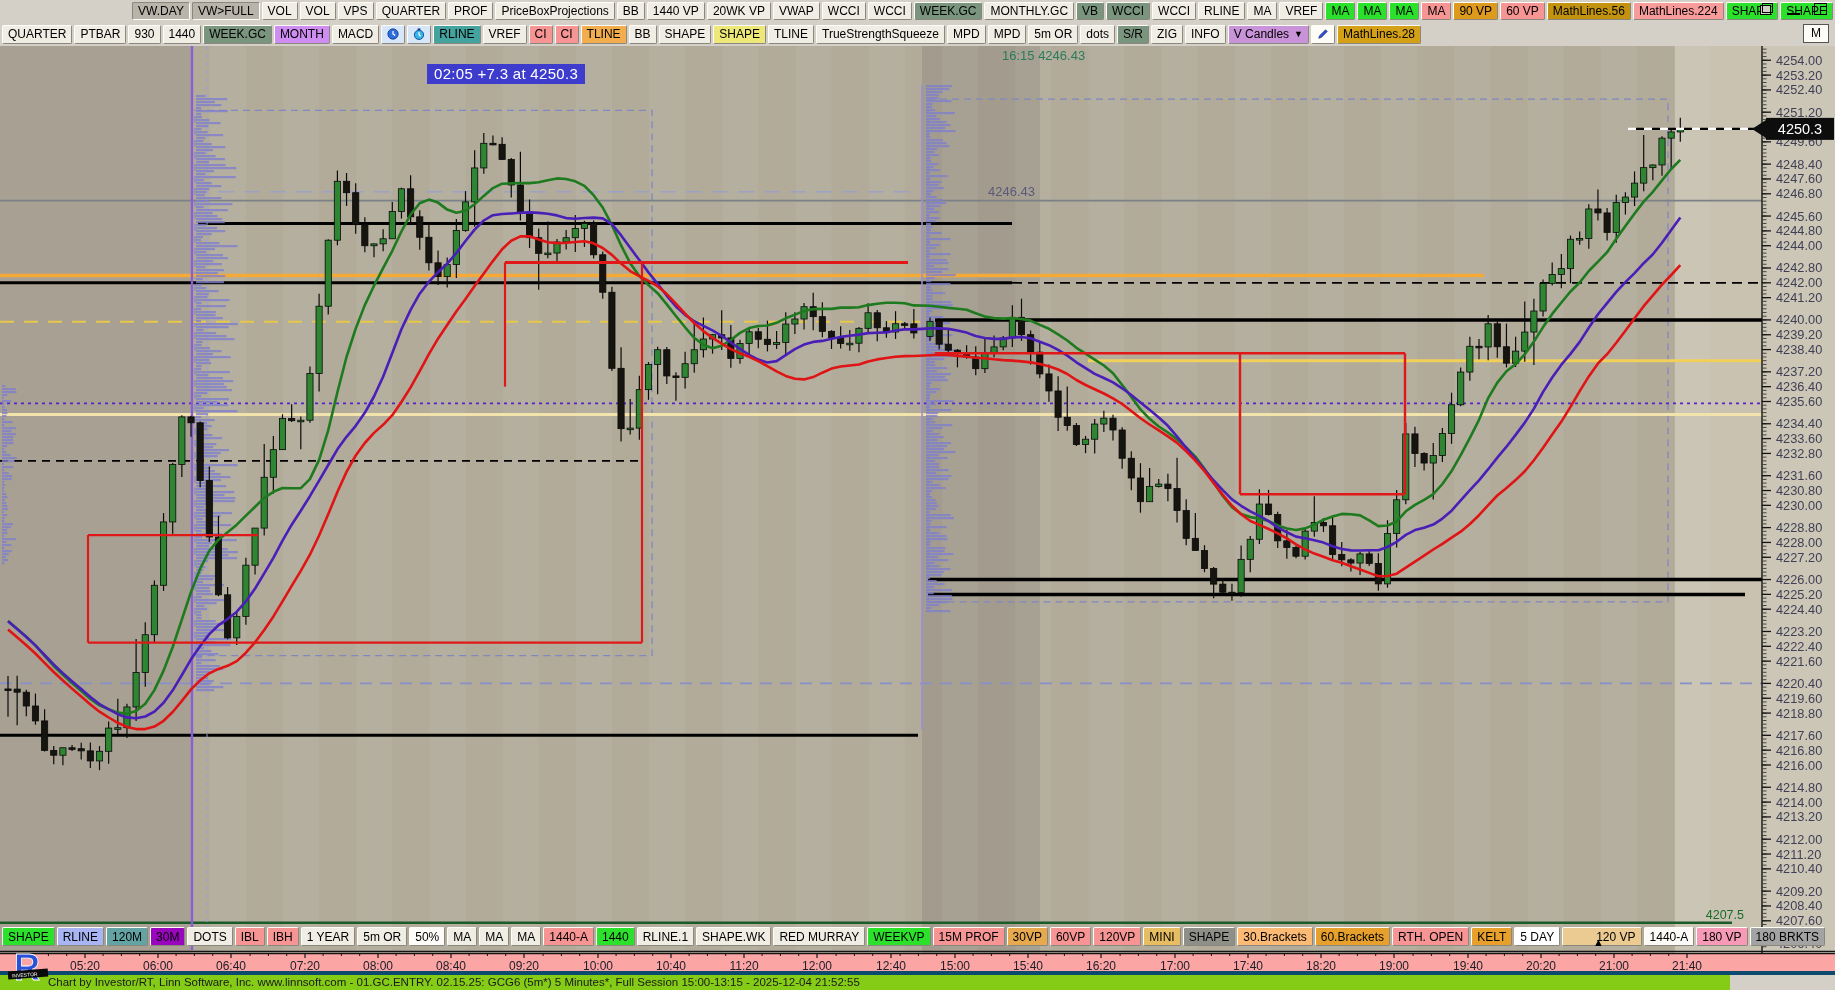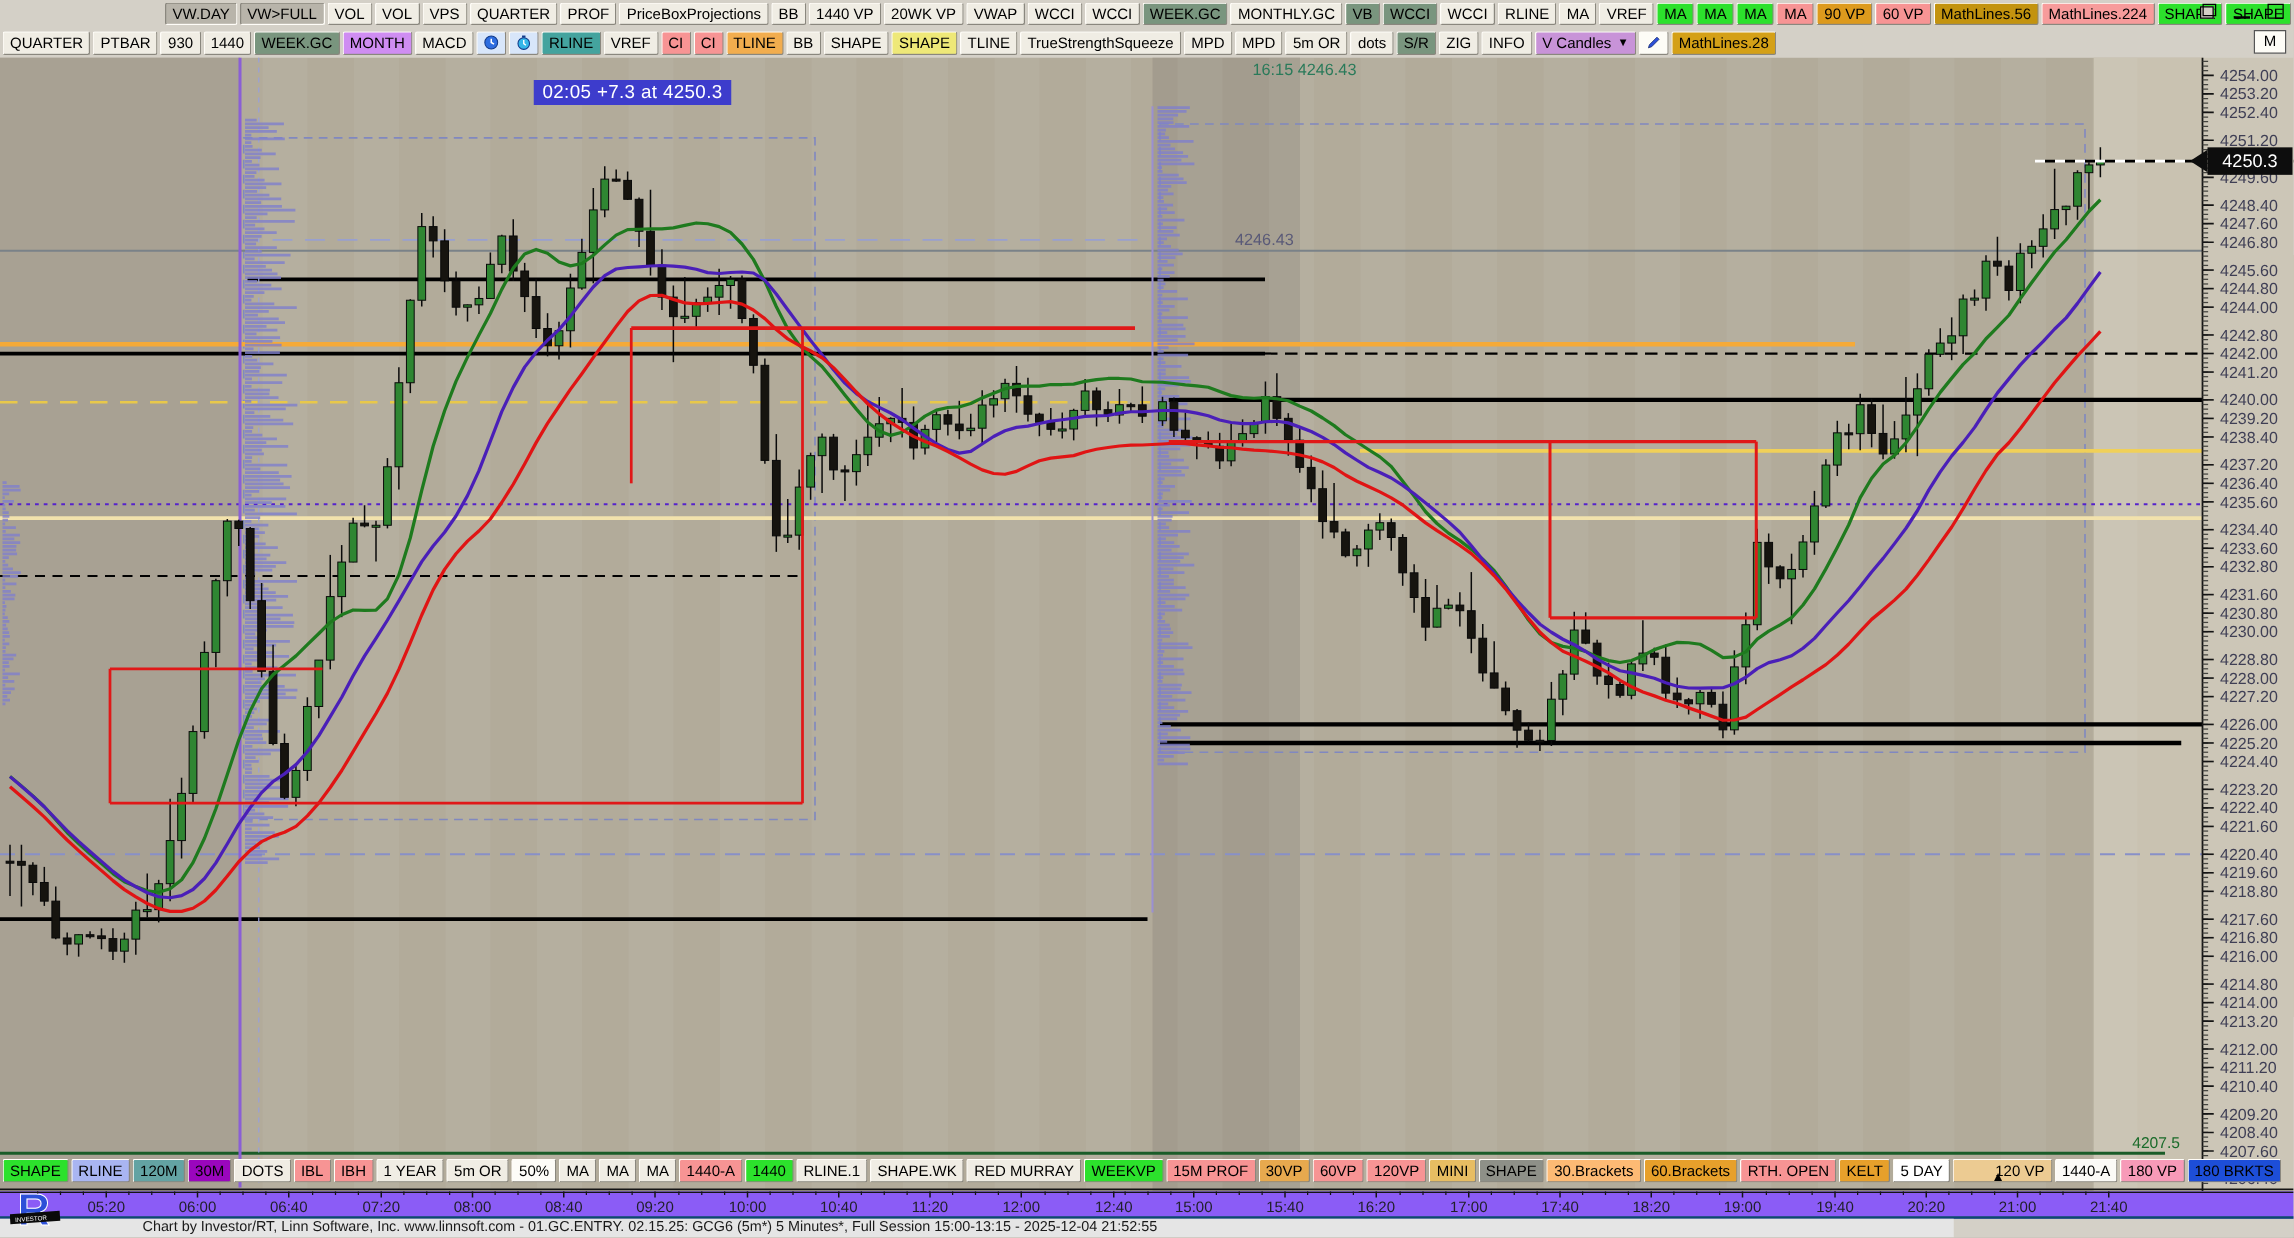--- a/index.html
+++ b/index.html
@@ -20,23 +20,23 @@
   .ic-max{border:1.6px solid #000;box-sizing:border-box;}
   .ic-restore{box-sizing:border-box;}
   .ic-restore:before{content:"";position:absolute;left:0;bottom:0;width:9px;height:8px;border:1.5px solid #000;background:#d4d0c7;}
   .ic-restore:after{content:"";position:absolute;right:0;top:0;width:9px;height:8px;border:1.5px solid #000;}
   #chart-region{position:absolute;top:46px;left:0;width:1835px;height:907px;}
   #annotation{position:absolute;left:427px;top:64px;background:#3d3ccc;color:#fff;font-size:15px;
               padding:1px 7px 2px 7px;z-index:25;letter-spacing:0.3px;}
   #m-button{position:absolute;right:6px;top:24px;width:24px;height:17px;background:#fdfcf6;border:1px solid #555;
             font-size:12px;text-align:center;line-height:16px;z-index:26;cursor:pointer;}
   #scroll-tri{position:absolute;left:1593px;top:936px;font-size:11px;color:#000;z-index:31;}
-  #time-axis{position:absolute;top:953px;left:0;width:1835px;height:22px;background:#8b5cf6;border-bottom:2px solid #0c4a6e;box-sizing:border-box;}
-  #status-bar{position:absolute;top:975px;left:0;width:1563px;height:15px;background:#e5e5e5;
-              font-size:11.5px;color:#1a1a1a;line-height:15px;padding-left:114px;box-sizing:border-box;}
+  #time-axis{position:absolute;top:953px;left:0;width:1835px;height:22px;background:#fca5a5;border-bottom:4px solid #0c4a6e;box-sizing:border-box;}
+  #status-bar{position:absolute;top:975px;left:0;width:1730px;height:15px;background:#84cc16;
+              font-size:11.5px;color:#1a1a1a;line-height:15px;padding-left:48px;box-sizing:border-box;}
   #logo{position:absolute;left:8px;top:948px;width:46px;height:40px;z-index:50;}
   svg text{font-family:"Liberation Sans",sans-serif;}
 </style>
 </head>
 <body>
 
 <div id="window">
 
   <div id="toolbar-row1" class="toolbar">
       <button class="tbtn pressed">
@@ -1568,21 +1568,21 @@
       </button>
       <button class="tbtn" style="background: rgb(236, 203, 146); padding-left: 33px;">
         <span>120 VP</span>
       </button>
       <button class="tbtn" style="background: rgb(251, 250, 246);">
         <span>1440-A</span>
       </button>
       <button class="tbtn" style="background: rgb(247, 154, 184);">
         <span>180 VP</span>
       </button>
-      <button class="tbtn" style="background: #1d4ed8;">
+      <button class="tbtn" style="background: #a3a3a3;">
         <span>180 BRKTS</span>
       </button>
     </div>
   <span id="scroll-tri">▲</span>
 
   <div id="time-axis">
     <svg id="time-svg" width="1835" height="20" viewBox="0 0 1835 20">
         <line x1="0" x2="1835" y1="0.7" y2="0.7" stroke="#141414" stroke-width="1.2"></line>
         <line x1="85" x2="85" y1="0" y2="5" stroke="#141414" stroke-width="1.2"></line>
         <line x1="30.1" x2="30.1" y1="0" y2="3" stroke="#141414" stroke-width="1"></line>

